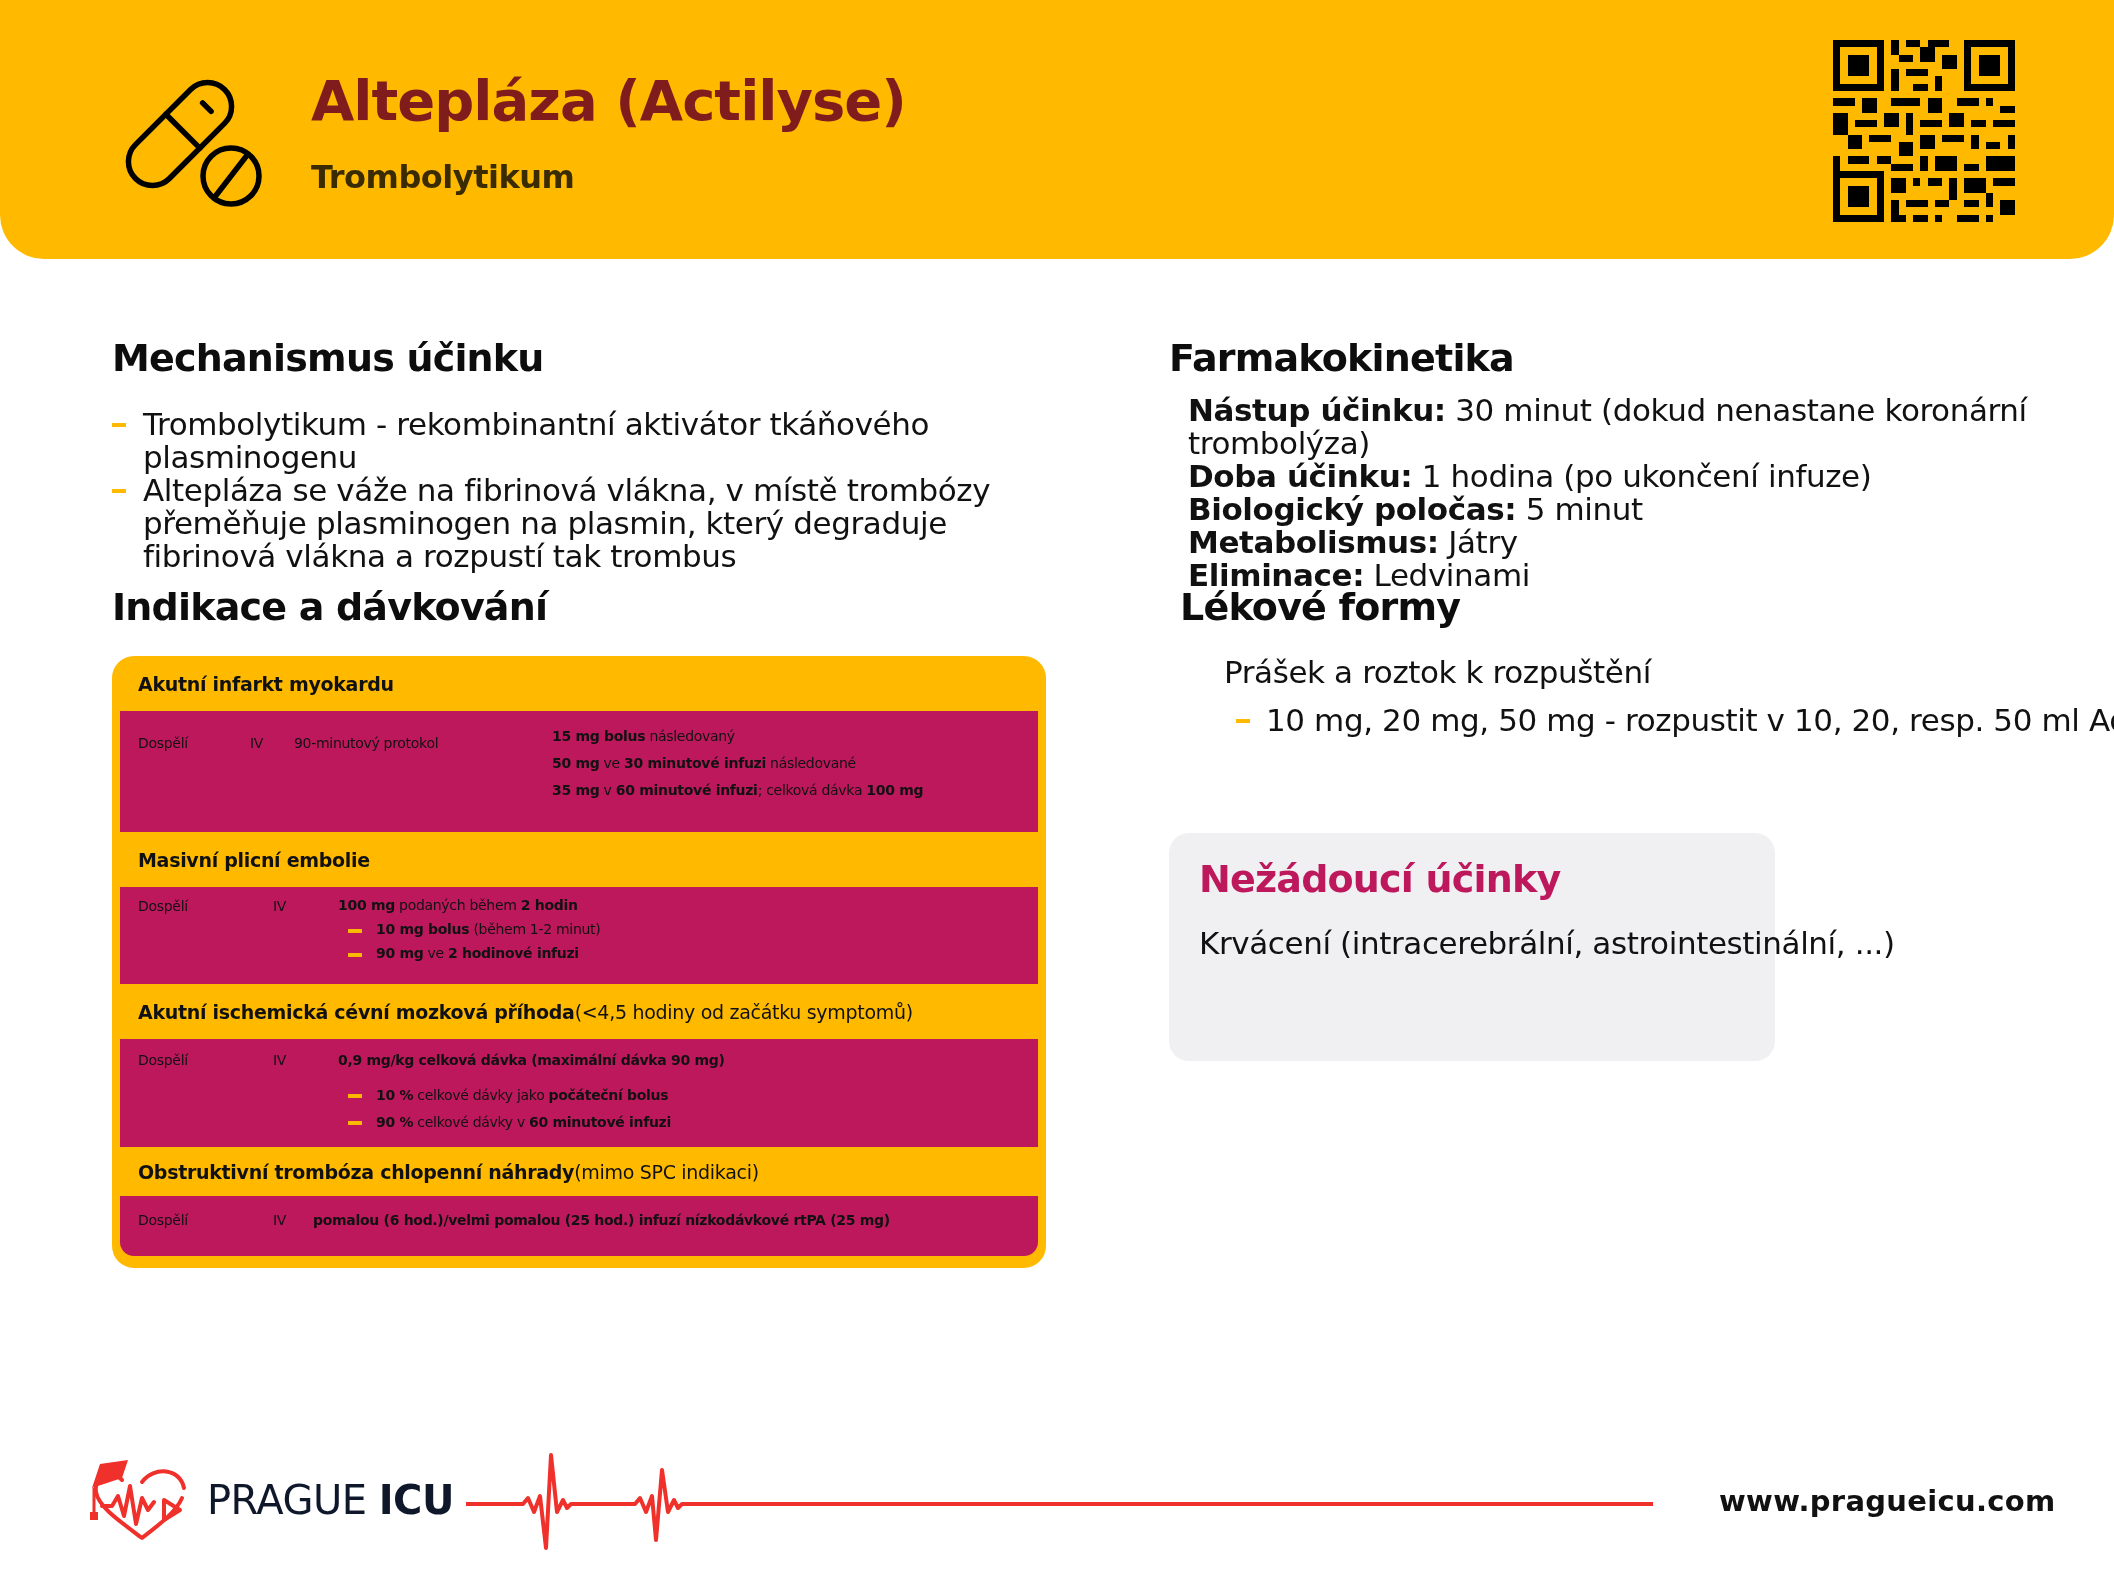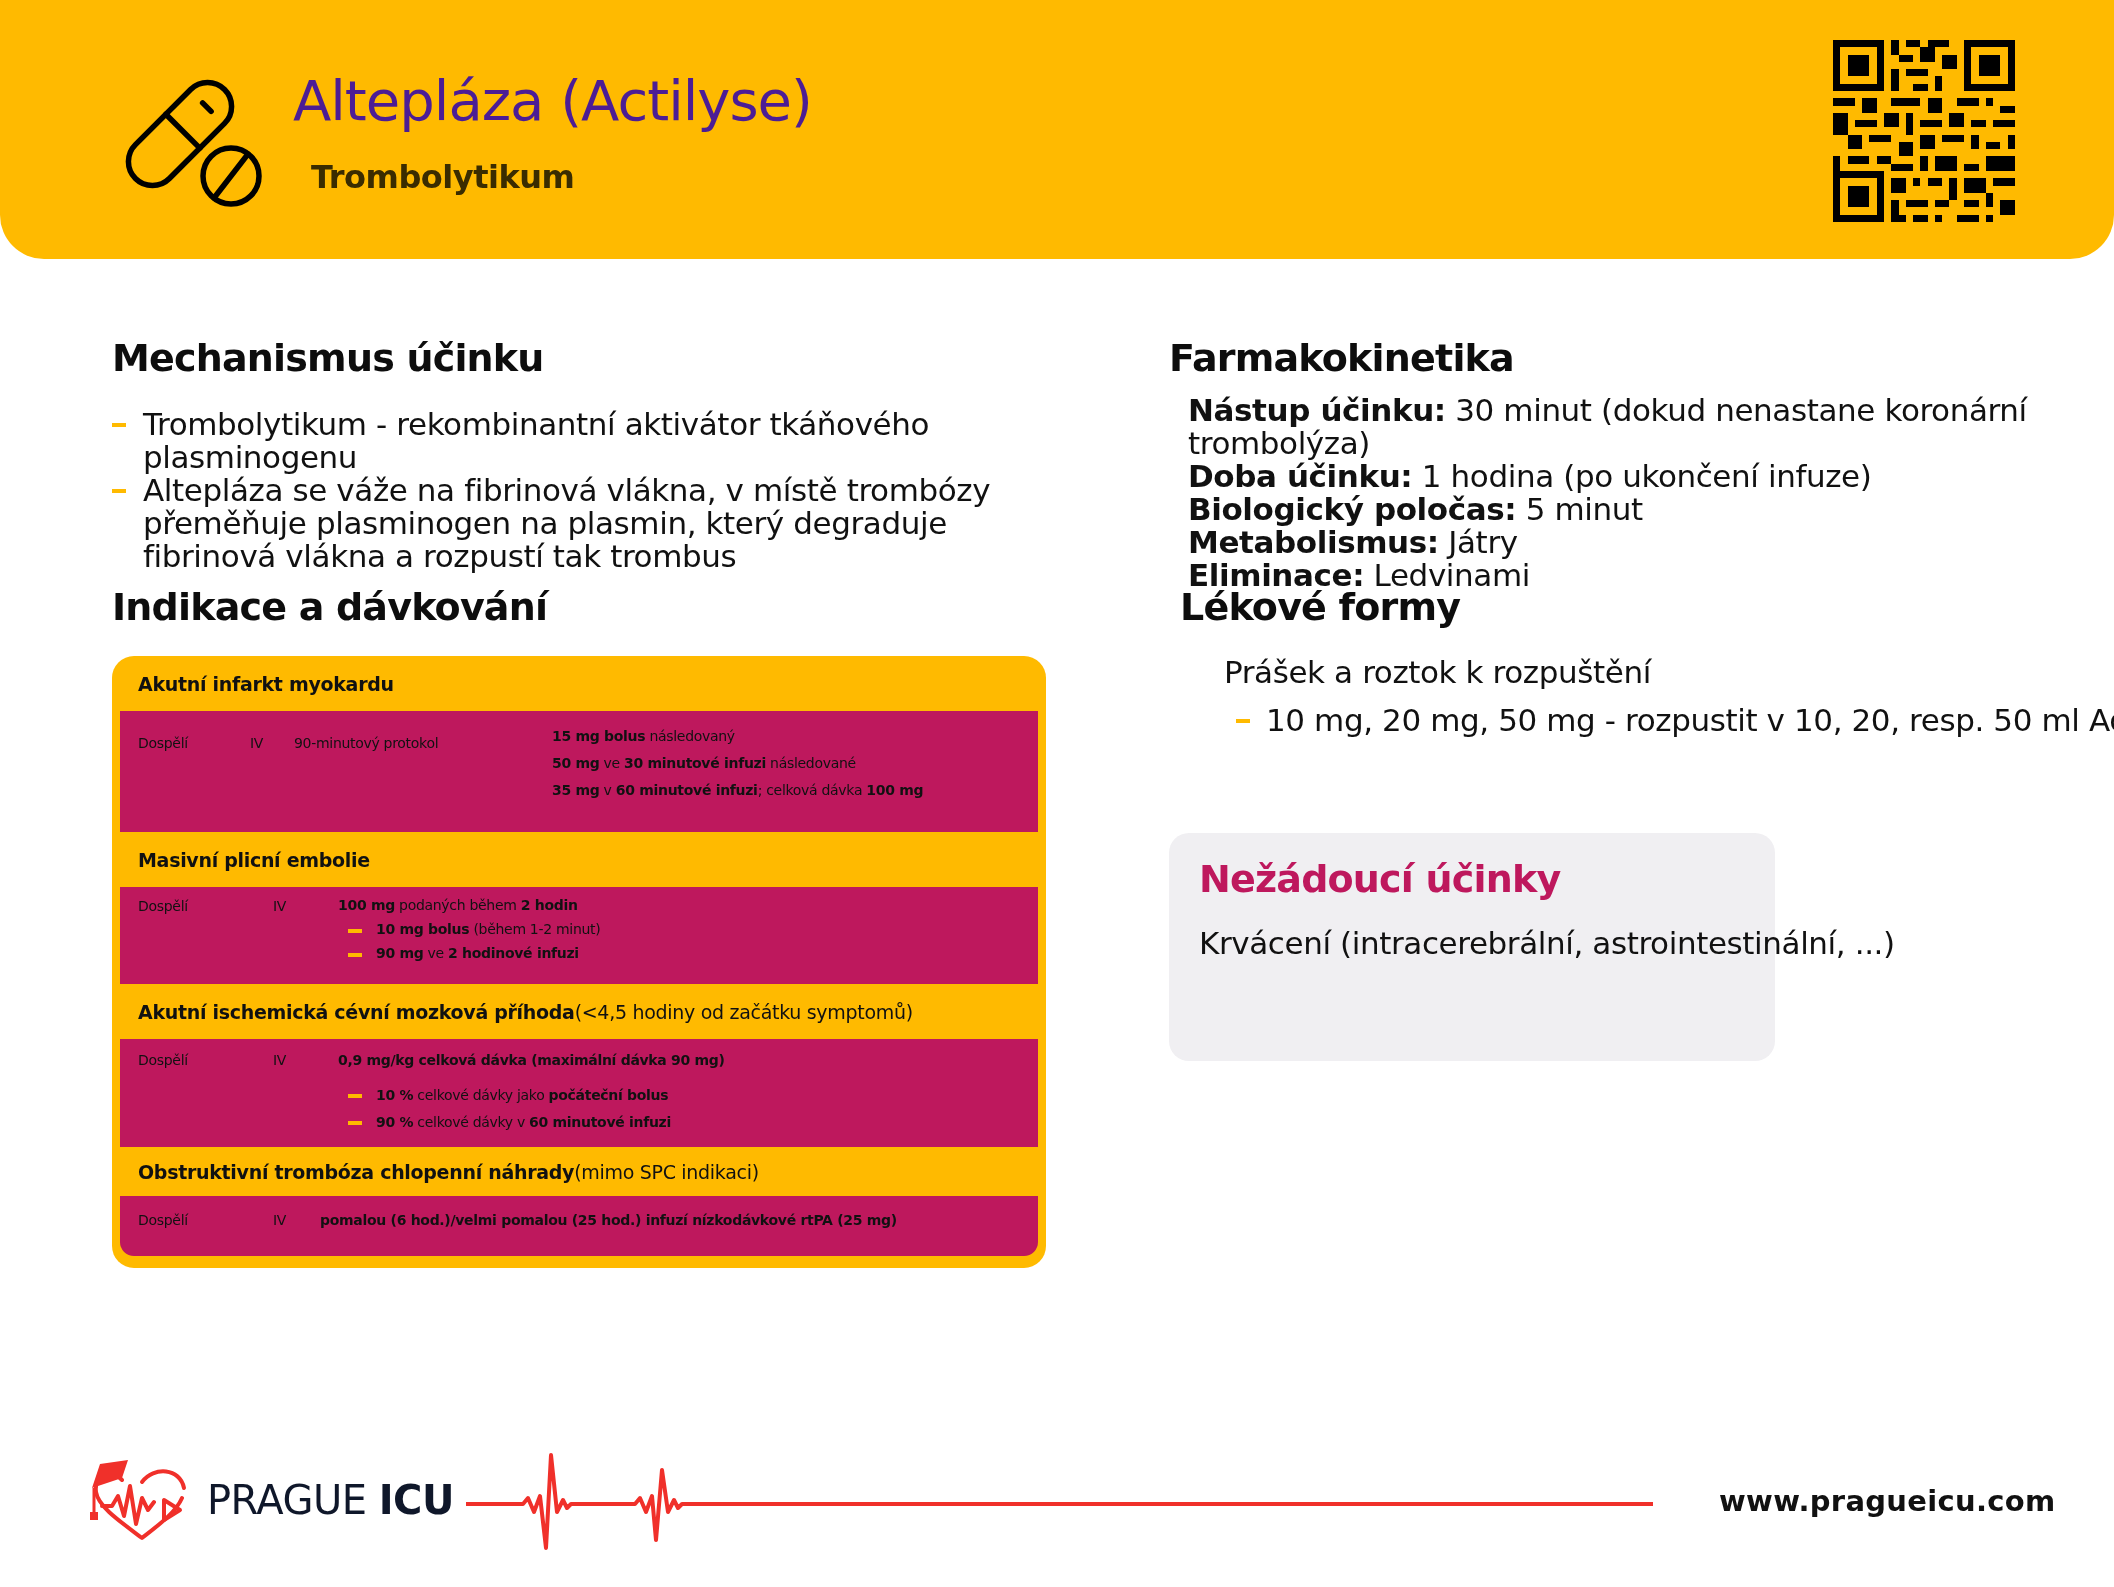--- a/index.html
+++ b/index.html
@@ -1,21 +1,21 @@
 <!DOCTYPE html>
 <html><head>
 <meta charset="utf-8">
 <style>
   * { box-sizing: border-box; margin: 0; padding: 0; }
   html, body { width: 2114px; height: 1587px; background: #ffffff; overflow: hidden; }
   body { position: relative; font-family: "DejaVu Sans", "Liberation Sans", sans-serif; color: #111111; }
 
   .header-band { position: absolute; left: 0; top: 0; width: 2114px; height: 259px; background: #ffba00; border-radius: 0 0 44px 44px; }
   .pill-icon { position: absolute; left: 118px; top: 72px; width: 150px; height: 140px; }
-  .title { position: absolute; left: 293px; top: 68px; font-size: 56px; font-weight: normal; color: #4c1d95; letter-spacing: -1px; white-space: nowrap; }
+  .title { position: absolute; left: 311px; top: 68px; font-size: 56px; font-weight: bold; color: #7f1d1d; letter-spacing: -1px; white-space: nowrap; }
   .subtitle { position: absolute; left: 311px; top: 158px; font-size: 32px; font-weight: bold; color: #3a2c00; letter-spacing: -0.5px; white-space: nowrap; }
   .qr-code { position: absolute; left: 1833px; top: 40px; width: 182px; height: 182px; }
 
   .section-heading { position: absolute; font-size: 38px; font-weight: bold; color: #0d0d0d; letter-spacing: -0.8px; white-space: nowrap; }
   .body-text { font-size: 31px; line-height: 33px; color: #111; letter-spacing: -0.4px; }
 
   .bullets { position: absolute; left: 112px; top: 408px; width: 900px; list-style: none; }
   .bullets li { position: relative; padding-left: 31px; }
   .dash { position: absolute; left: 0; top: 15px; width: 14px; height: 4px; background: #ffba00; }
 
@@ -177,21 +177,21 @@
     </div>
   </div>
 
   <div class="ind-header" style="height:49px;">
       <b>Obstruktivní trombóza chlopenní náhrady</b>
       <span> (mimo SPC indikaci)</span>
     </div>
   <div class="ind-row last" style="height:60px;">
     <span class="cell" style="left:18px; top:11px;">Dospělí</span>
     <span class="cell" style="left:153px; top:11px;">IV</span>
-    <div class="cell" style="left:193px; top:11px;margin-left:7px;"><b>pomalou (6 hod.)/velmi pomalou (25 hod.) infuzí nízkodávkové rtPA (25 mg)</b></div>
+    <div class="cell" style="left:193px; top:11px;"><b>pomalou (6 hod.)/velmi pomalou (25 hod.) infuzí nízkodávkové rtPA (25 mg)</b></div>
   </div>
 </div>
 
 <div class="section-heading" style="left:1169px; top:336px;">Farmakokinetika</div>
 <div class="pk-list body-text">
   <div><b>Nástup účinku:</b><span> 30 minut (dokud nenastane koronární trombolýza)</span></div>
   <div><b>Doba účinku:</b><span> 1 hodina (po ukončení infuze)</span></div>
   <div><b>Biologický poločas:</b><span> 5 minut</span></div>
   <div><b>Metabolismus:</b><span> Játry</span></div>
   <div><b>Eliminace:</b><span> Ledvinami</span></div>

